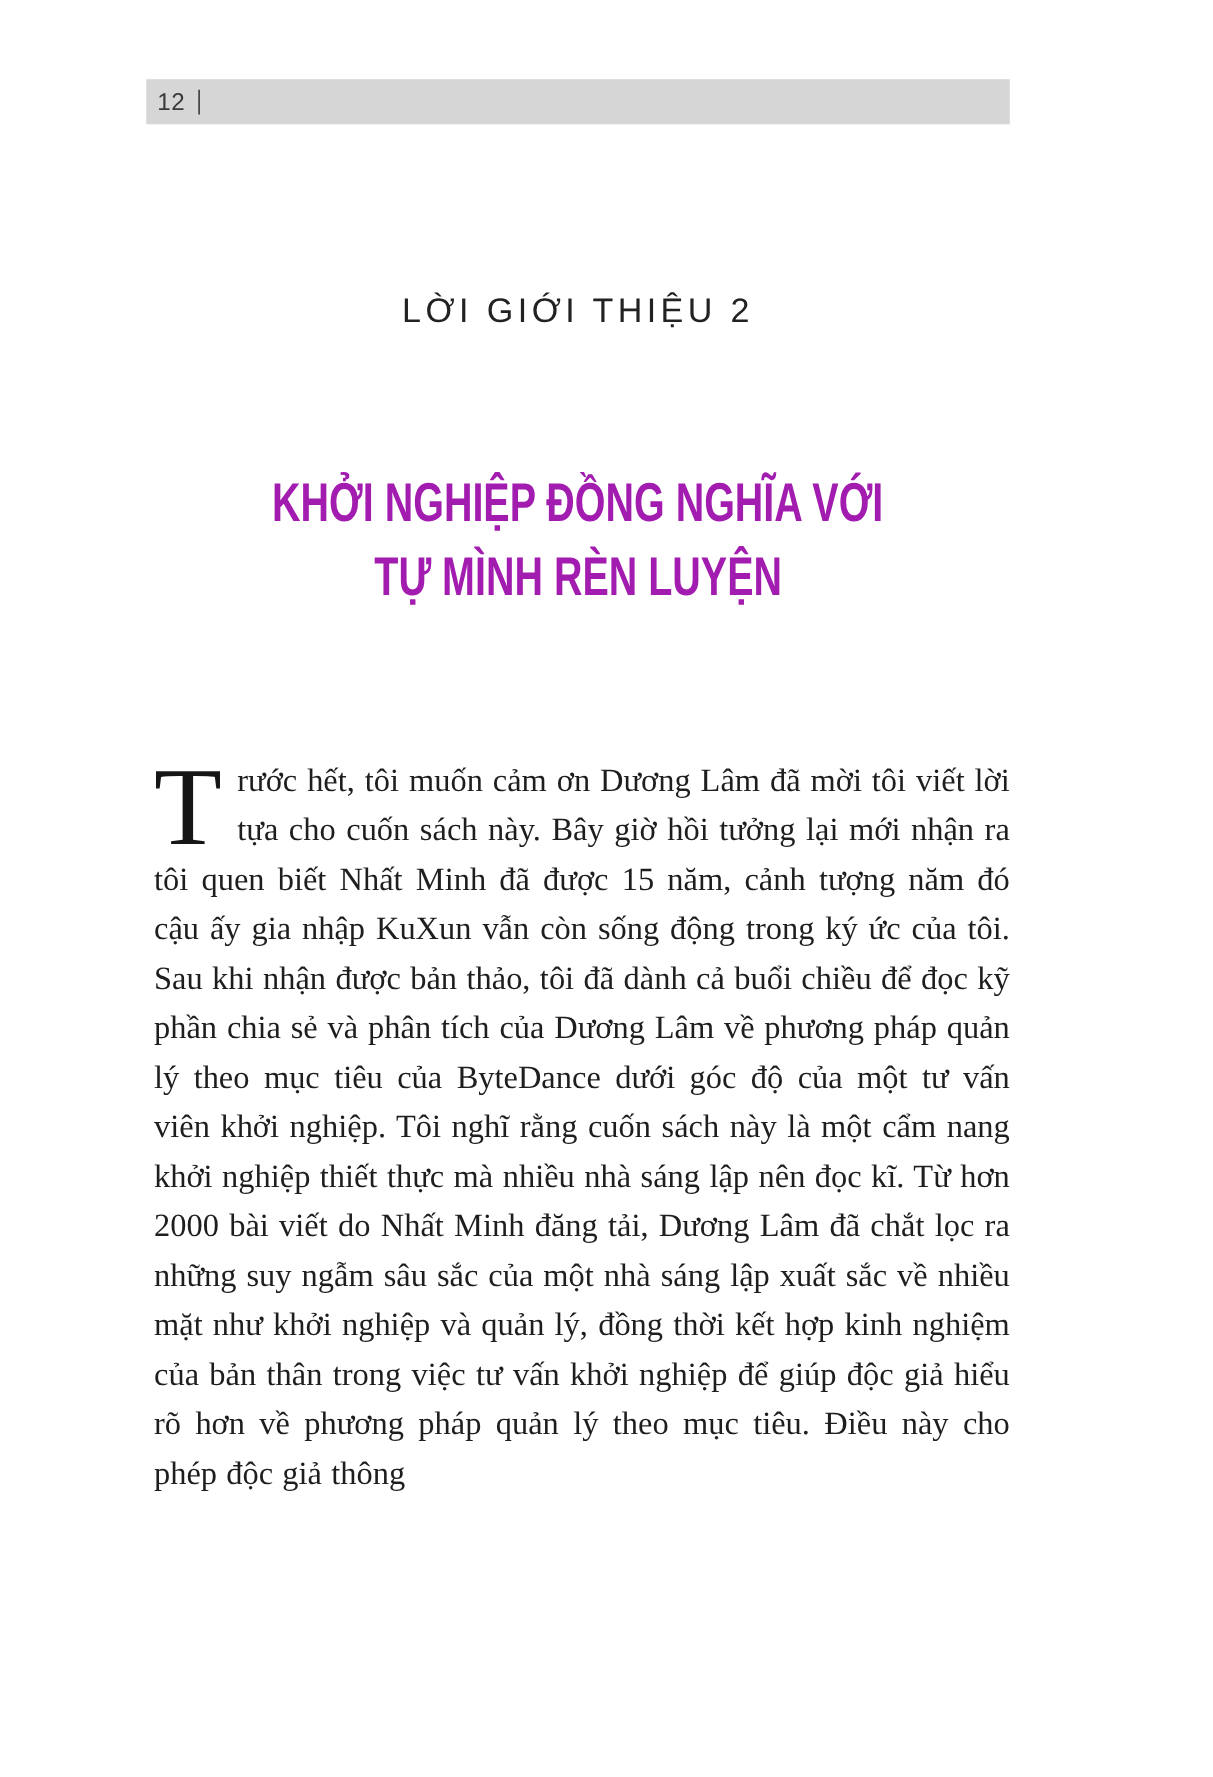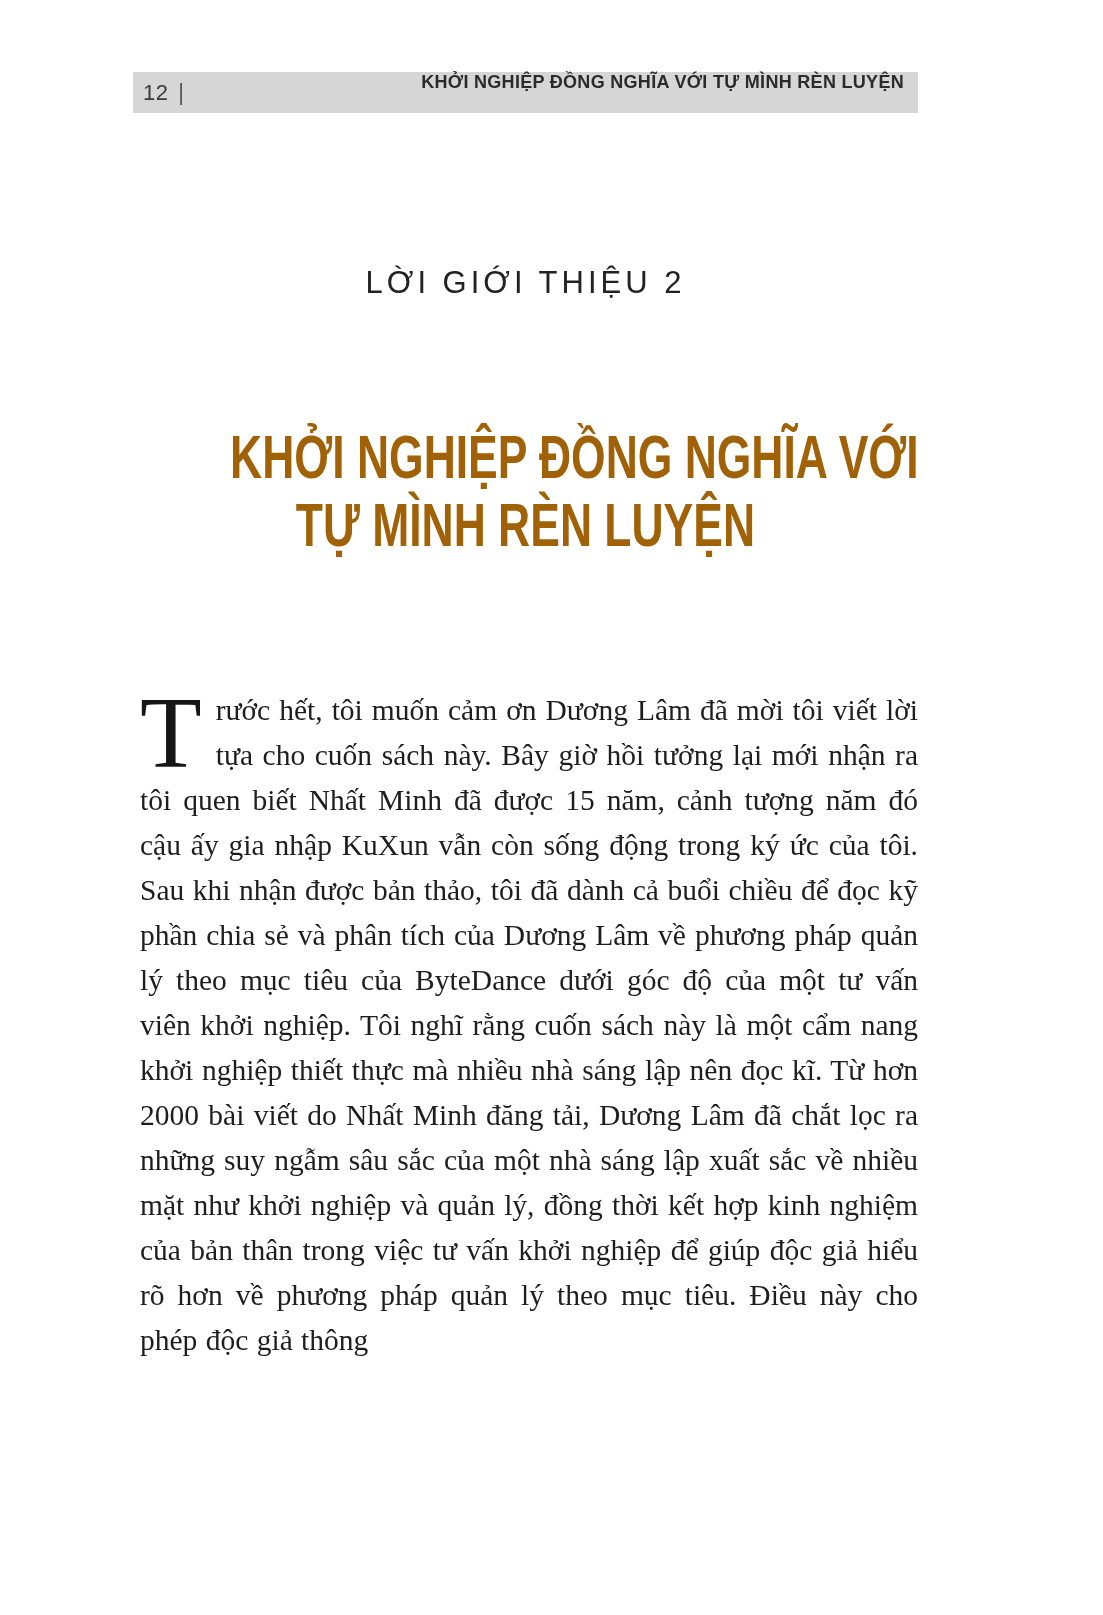--- a/index.html
+++ b/index.html
@@ -17,20 +17,21 @@
 
   
   .running-header {
     position: absolute;
     top: 72px;
     left: 133px;
     width: 785px;
     height: 41px;
     background: #d6d6d6;
     display: flex;
+    align-items: center;
     justify-content: space-between;
     padding: 0 14px 0 10px;
     font-family: "Liberation Sans", "DejaVu Sans", sans-serif;
   }
   .header-left {
     display: flex;
     align-items: center;
     gap: 10px;
   }
   .page-num {
@@ -67,23 +68,23 @@
 
   
   .chapter-title {
     position: absolute;
     top: 422px;
     left: 133px;
     width: 785px;
     text-align: center;
     font-family: "Liberation Sans", "DejaVu Sans", sans-serif;
     font-weight: 800;
-    color: #a16207;
+    color: #a21caf;
     line-height: 68px;
-    font-size: 57px;
+    font-size: 46px;
   }
   .chapter-title .title-line {
     display: block;
   }
   .chapter-title .title-line > span {
     display: inline-block;
     transform: scaleX(0.78) scaleY(1.08);
     transform-origin: center;
     white-space: nowrap;
     letter-spacing: 0px;
@@ -114,21 +115,20 @@
 </head>
 <body>
 
 <div class="page">
 
   <header class="running-header">
     <div class="header-left">
       <span class="page-num">12</span>
       <span class="header-divider">|</span>
     </div>
-    <span class="running-title">KHỞI NGHIỆP ĐỒNG NGHĨA VỚI TỰ MÌNH RÈN LUYỆN</span>
   </header>
 
   <div class="section-label">LỜI GIỚI THIỆU 2</div>
 
   <h1 class="chapter-title">
     <span class="title-line"><span>KHỞI NGHIỆP ĐỒNG NGHĨA VỚI</span></span>
     <span class="title-line"><span>TỰ MÌNH RÈN LUYỆN</span></span>
   </h1>
 
   <div class="body-text">

